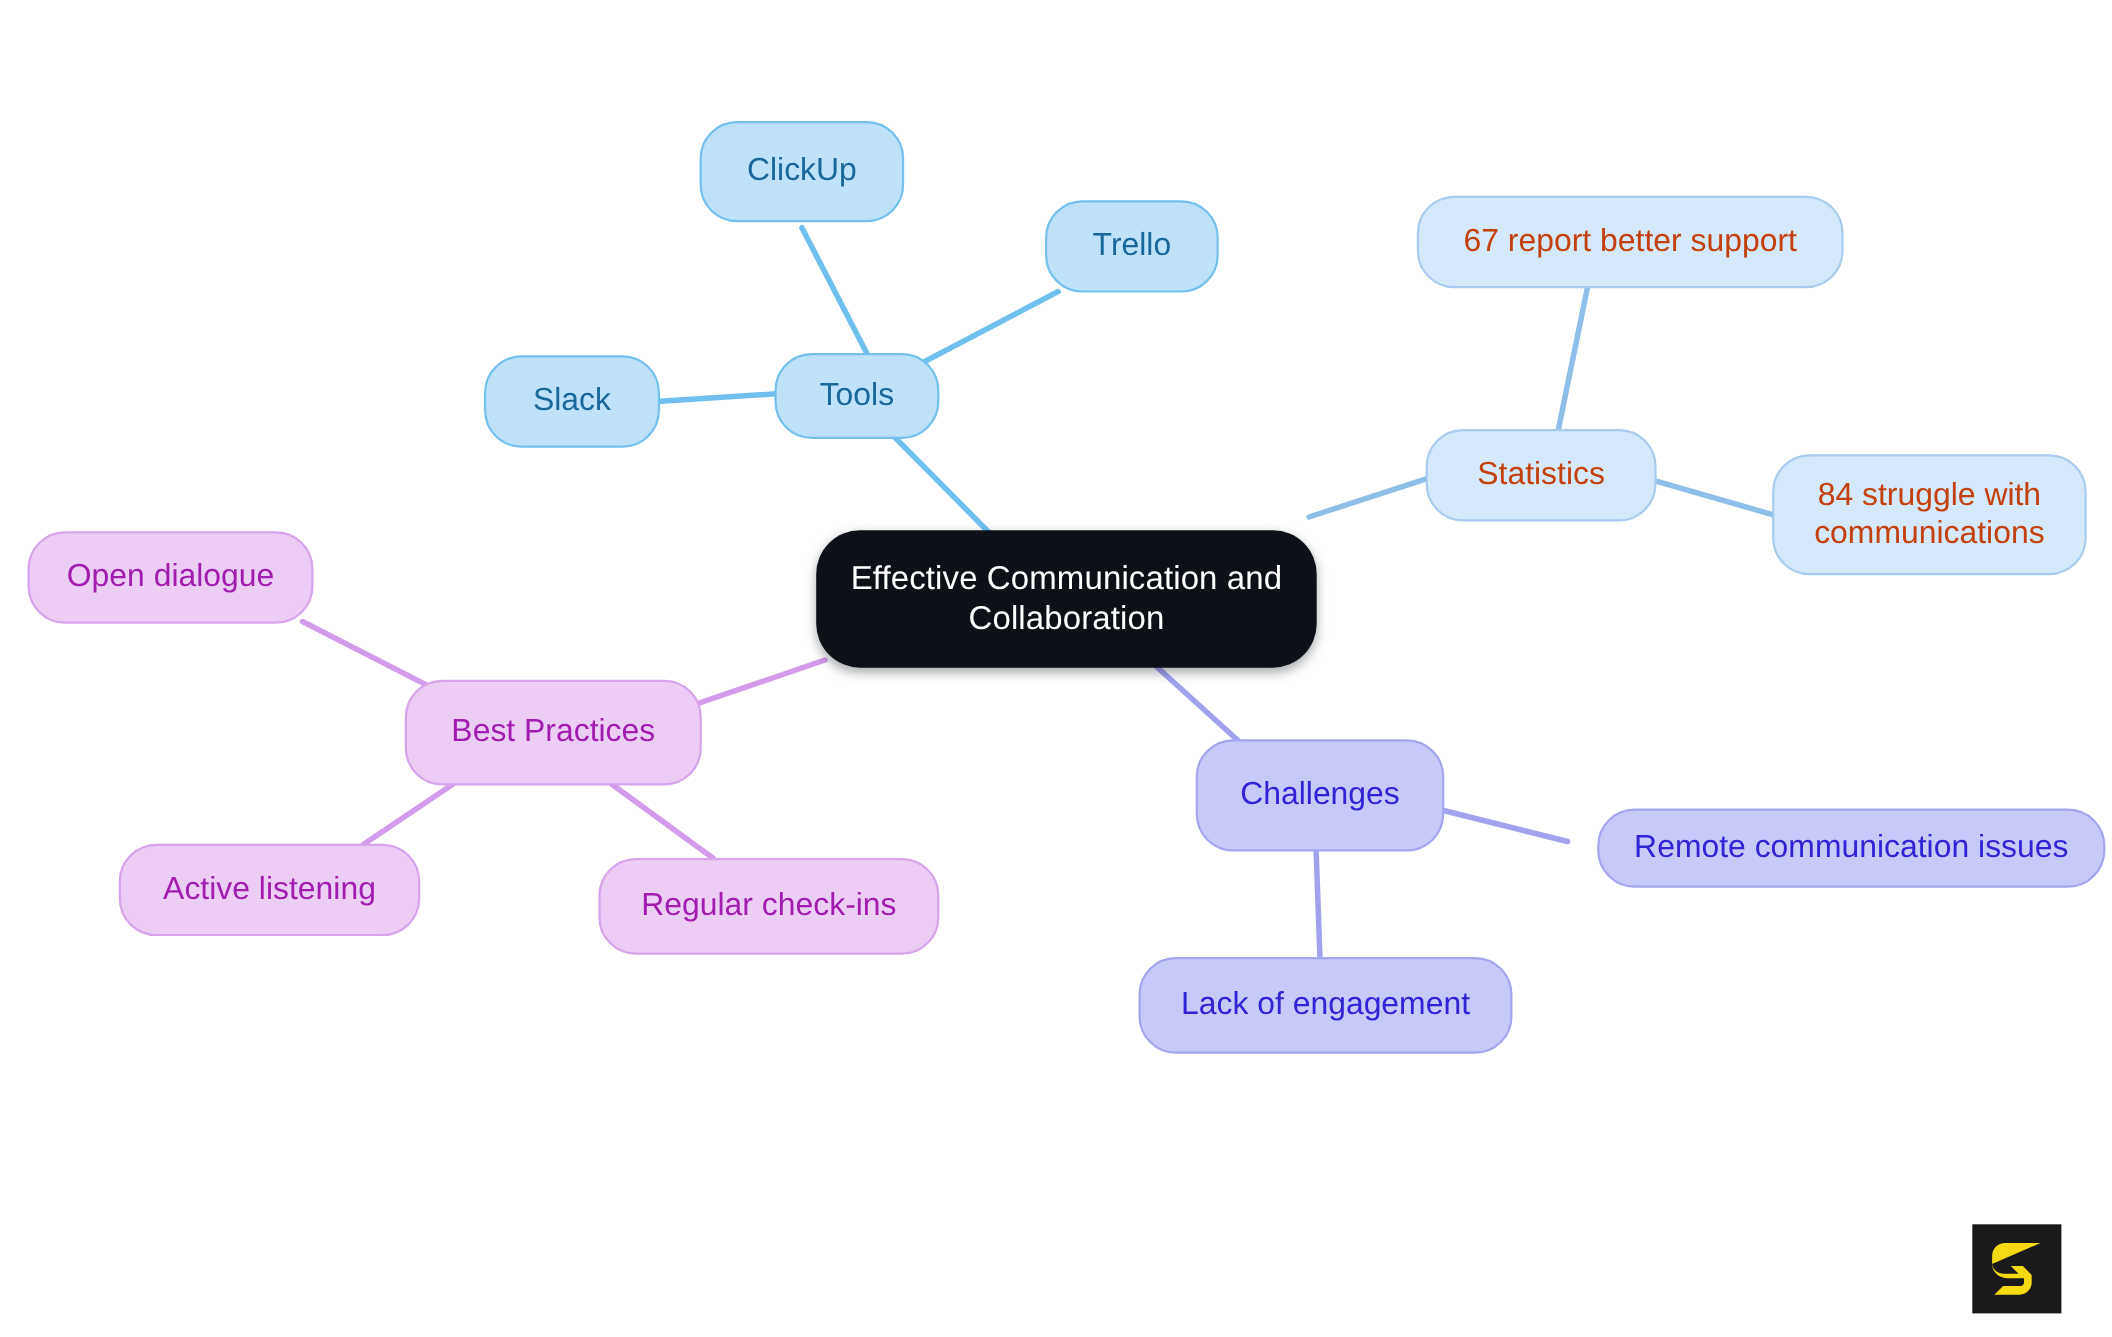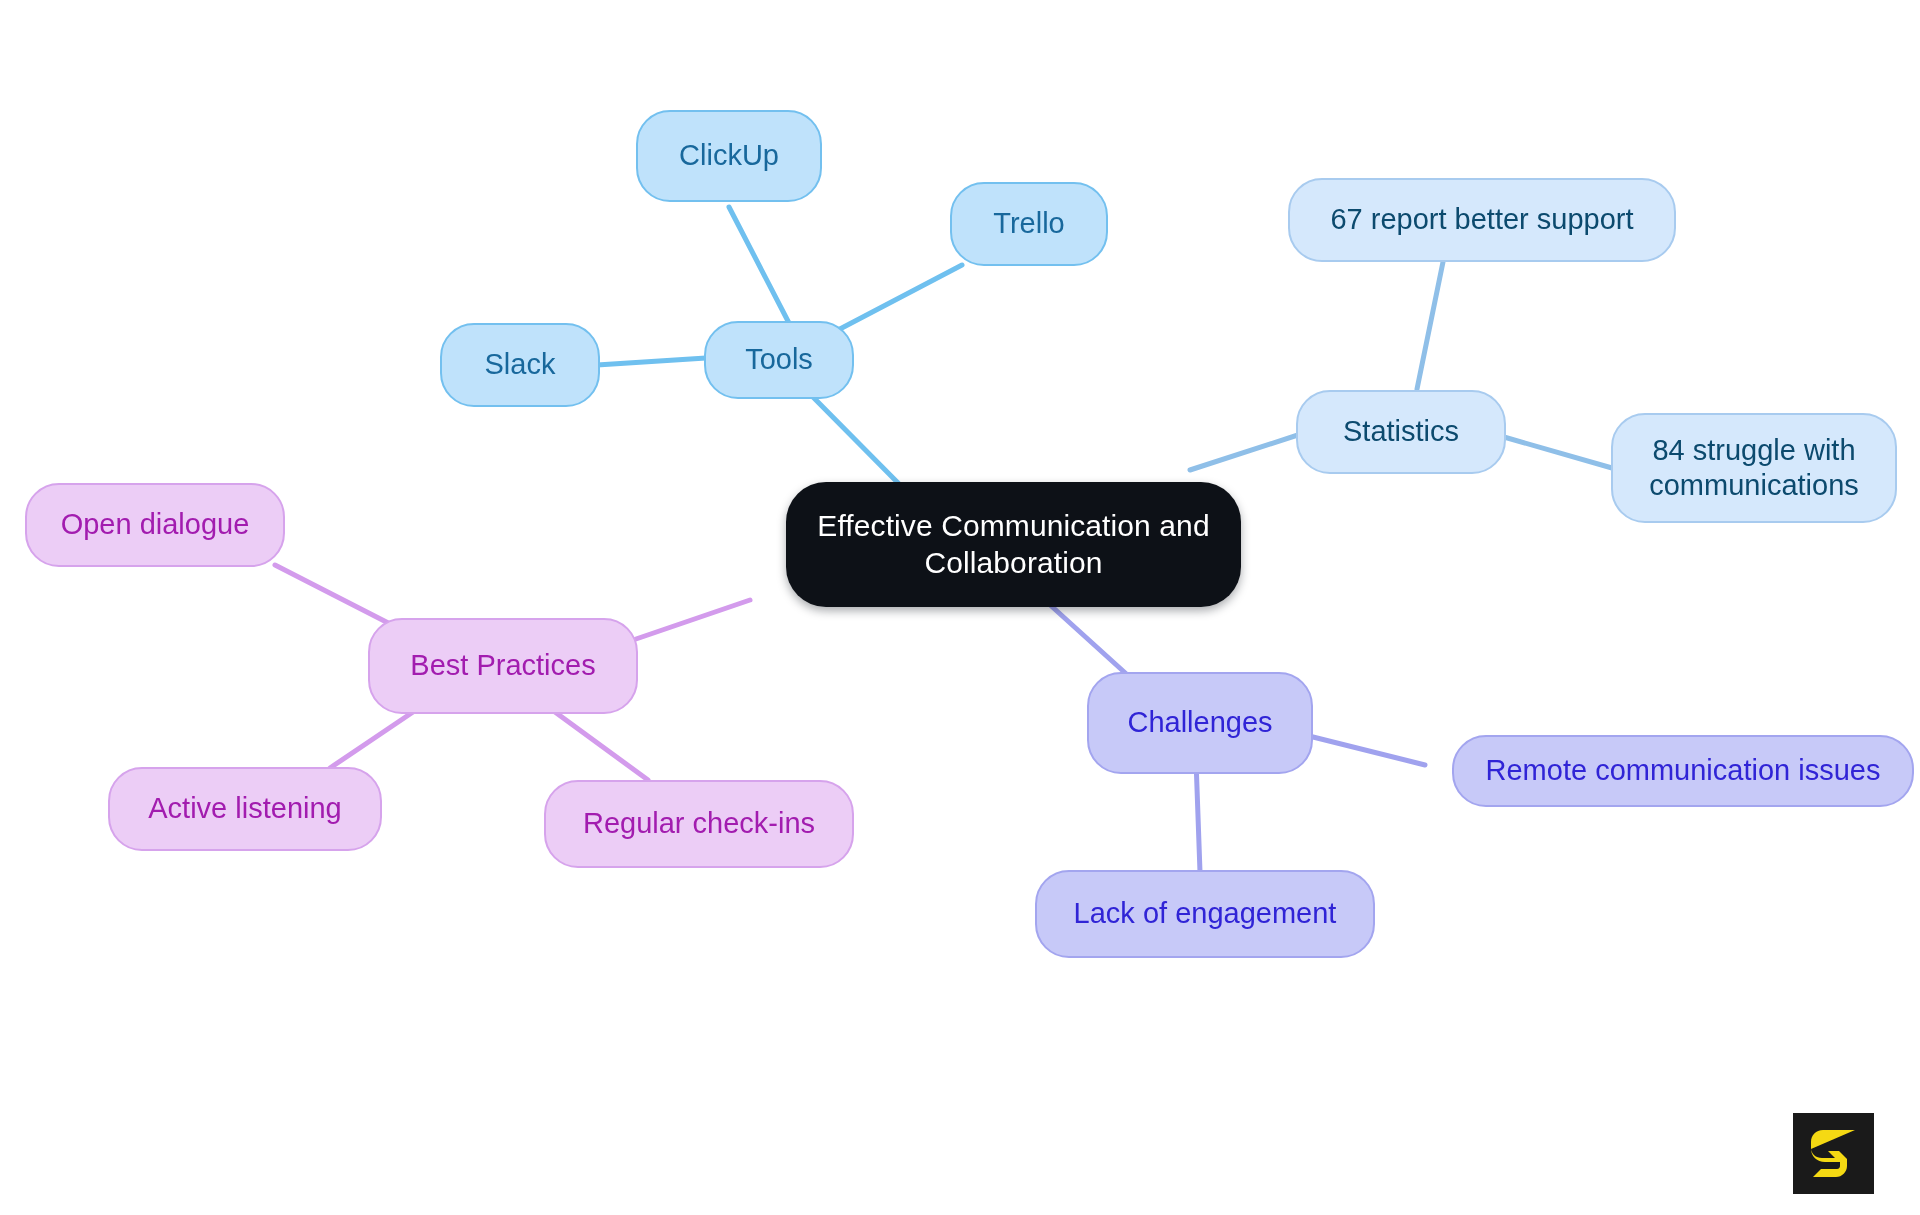--- a/index.html
+++ b/index.html
@@ -40,32 +40,31 @@
     padding: 6px 18px;
   }
   .node-root {
     border-radius: 40px;
     border-width: 0;
     background: #0d1117;
     color: #ffffff;
     font-size: 30px;
     letter-spacing: 0.1px;
     box-shadow: 0 4px 10px rgba(15, 20, 30, 0.35);
-    margin-left: 44px;
   }
   .node-tools {
     background: #bfe2fb;
     border-color: #73c0ef;
     color: #18689c;
     font-size: 29px;
   }
   .node-stats {
     background: #d5e8fc;
     border-color: #a8cbef;
-    color: #0c4a6e;
+    color: #c2410c;
     font-size: 29px;
   }
   .node-practices {
     background: #eccdf6;
     border-color: #d6a3ec;
     color: #a21caf;
     font-size: 29px;
   }
   .node-challenges {
     background: #c7c9f8;

